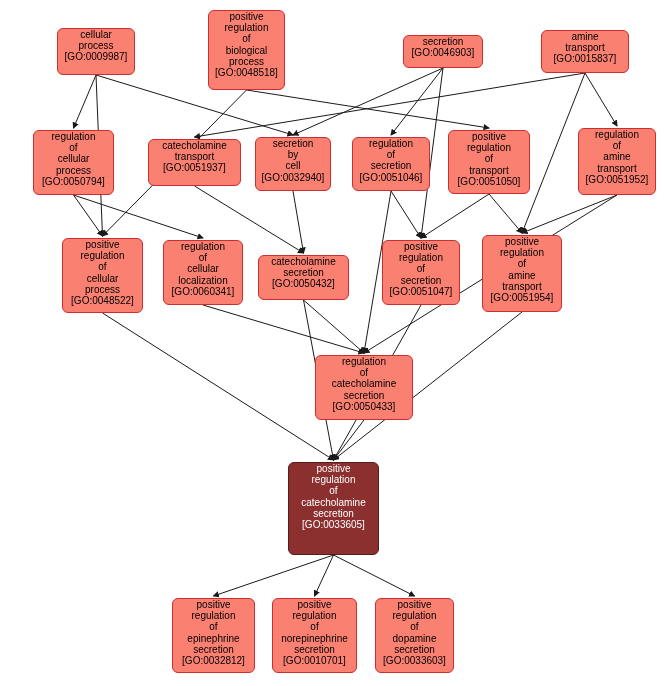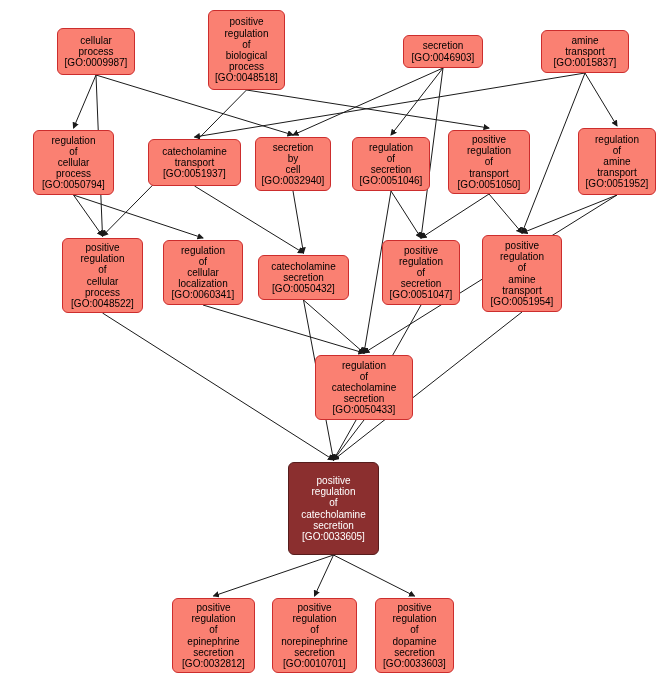--- a/index.html
+++ b/index.html
@@ -15,21 +15,21 @@
     position: absolute;
     left: 0; top: 0;
     width: 666px; height: 686px;
   }
   .node-layer { position: absolute; left: 0; top: 0; width: 666px; height: 686px; }
   .node {
     position: absolute;
     display: flex;
     flex-direction: column;
     align-items: center;
-    justify-content: center;
+    justify-content: flex-start;
     text-align: center;
     font-size: 10px;
     line-height: 1.12;
     color: #000000;
     background: #fa8072;
     border: 1.5px solid #cc2d2d;
     border-radius: 6px;
     cursor: pointer;
   }
   .node.highlight {

